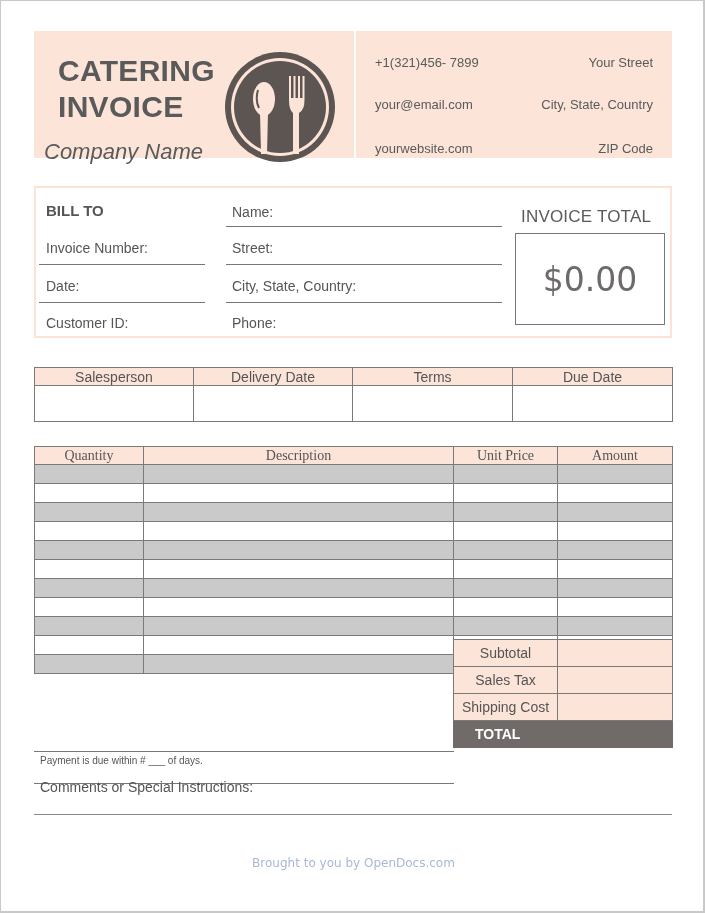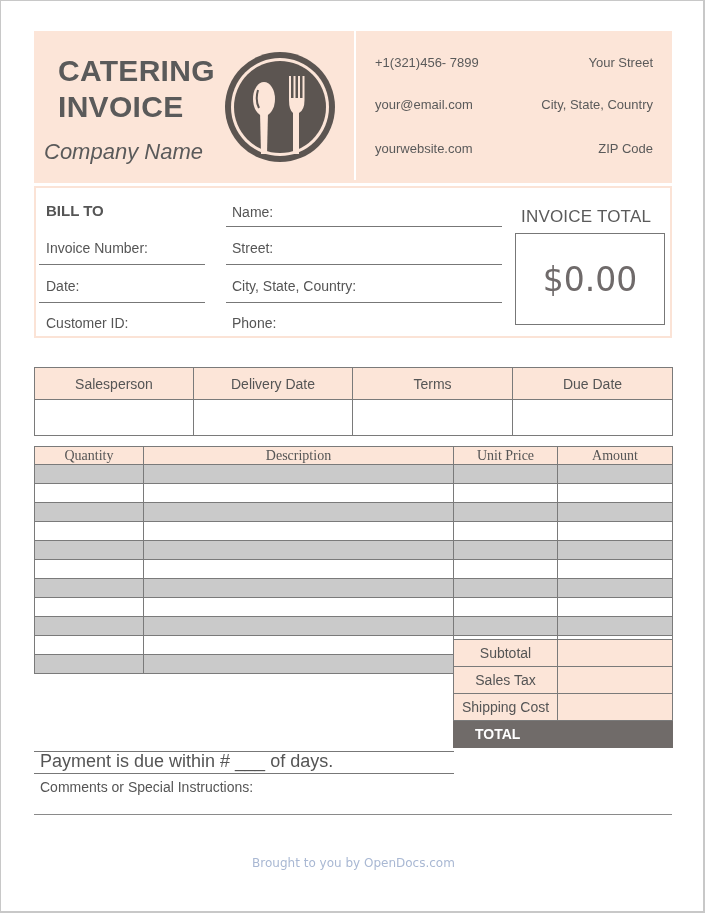--- a/index.html
+++ b/index.html
@@ -2,21 +2,21 @@
 <html><head>
 <meta charset="utf-8">
 <style>
   * { box-sizing: border-box; margin: 0; padding: 0; }
   html, body { width: 705px; height: 913px; background: #fff; overflow: hidden; }
   body { font-family: "Liberation Sans", sans-serif; color: #555; position: relative; }
   .page { position: absolute; left: 0; top: 0; width: 705px; height: 913px; border: 1px solid #c8c8c8; border-right-width: 2px; border-bottom-width: 2px; background: #fff; }
   .abs { position: absolute; }
 
   
-  .header { left: 33px; top: 30px; width: 638px; height: 152px; background: #fce5d8; }
+  .header { left: 33px; top: 30px; width: 638px; height: 127px; background: #fce5d8; }
   .header .divider { left: 320px; top: 0; width: 2px; height: 149px; background: #fff; }
   .title { left: 24px; top: 22px; font-size: 30px; font-weight: bold; color: #5a5a5a; line-height: 36px; letter-spacing: 0.3px; }
   .company { left: 10px; top: 108px; font-size: 22px; color: #5a5a5a; font-style: italic; }
   .logo { left: 189px; top: 19px; width: 114px; height: 114px; }
   .contact { font-size: 13px; color: #5a5a5a; }
   .contact.l { left: 341px; }
   .contact.r { right: 19px; text-align: right; }
 
   
   .billto { left: 33px; top: 185px; width: 638px; height: 152px; border: 2px solid #fbe3d6; }
@@ -24,34 +24,34 @@
   .bt-head { left: 10px; top: 14px; font-size: 15px; font-weight: bold; color: #555; }
   .uline { height: 1px; background: #777; }
   .inv-total-label { left: 485px; top: 19px; font-size: 17px; color: #5a5a5a; letter-spacing: 0.2px; }
   .inv-total-box { left: 479px; top: 45px; width: 150px; height: 92px; border: 1px solid #777; display: flex; align-items: center; justify-content: center; font-family: "DejaVu Sans", sans-serif; font-size: 33px; color: #6f6a6a; }
 
   
   table { border-collapse: collapse; position: absolute; table-layout: fixed; }
   td, th { border: 1px solid #7a7a7a; font-weight: normal; font-size: 14px; color: #555; text-align: center; padding: 0; }
   th { background: #fce5d8; }
   .sales { left: 33px; top: 366px; width: 638px; }
-  .sales th { height: 32px; line-height: 16px; }
+  .sales th { height: 18px; line-height: 16px; }
   .sales td { height: 36px; background: #fff; }
   .items { left: 33px; top: 445px; width: 638px; }
   .items th { height: 18px; line-height: 16px; font-family: Liberation Serif, serif; }
   .items td { height: 19px; }
   .items tr.g td { background: #cacaca; }
   .items tr.w td { background: #fff; }
 
   .totals { left: 452px; top: 638px; width: 219px; }
   .totals td { height: 27px; font-size: 14px; background: #fce5d8; }
   .totals tr.total td { background: #706b69; color: #fff; font-weight: bold; border-color: #706b69; }
   .totals tr.total td.lab { text-align: left; padding-left: 21px; }
 
-  .payment { left: 33px; top: 750px; width: 420px; height: 23px; border-top: 1px solid #777; border-bottom: 1px solid #777; font-size: 18px; color: #555; padding-left: 6px; line-height: 18px; }
+  .payment { left: 33px; top: 750px; width: 420px; height: 33px; border-top: 1px solid #777; border-bottom: 1px solid #777; font-size: 10px; color: #555; padding-left: 6px; line-height: 18px; }
   .comments { left: 39px; top: 778px; font-size: 14px; color: #555; }
   .comments-line { left: 33px; top: 813px; width: 638px; height: 1px; background: #8a8a8a; }
   .footer { left: 0; top: 855px; width: 705px; text-align: center; font-family: "DejaVu Sans", sans-serif; font-size: 12px; color: #a9b8d3; }
 </style>
 </head>
 <body>
 
 <div class="page">
 
   <div class="abs header">

